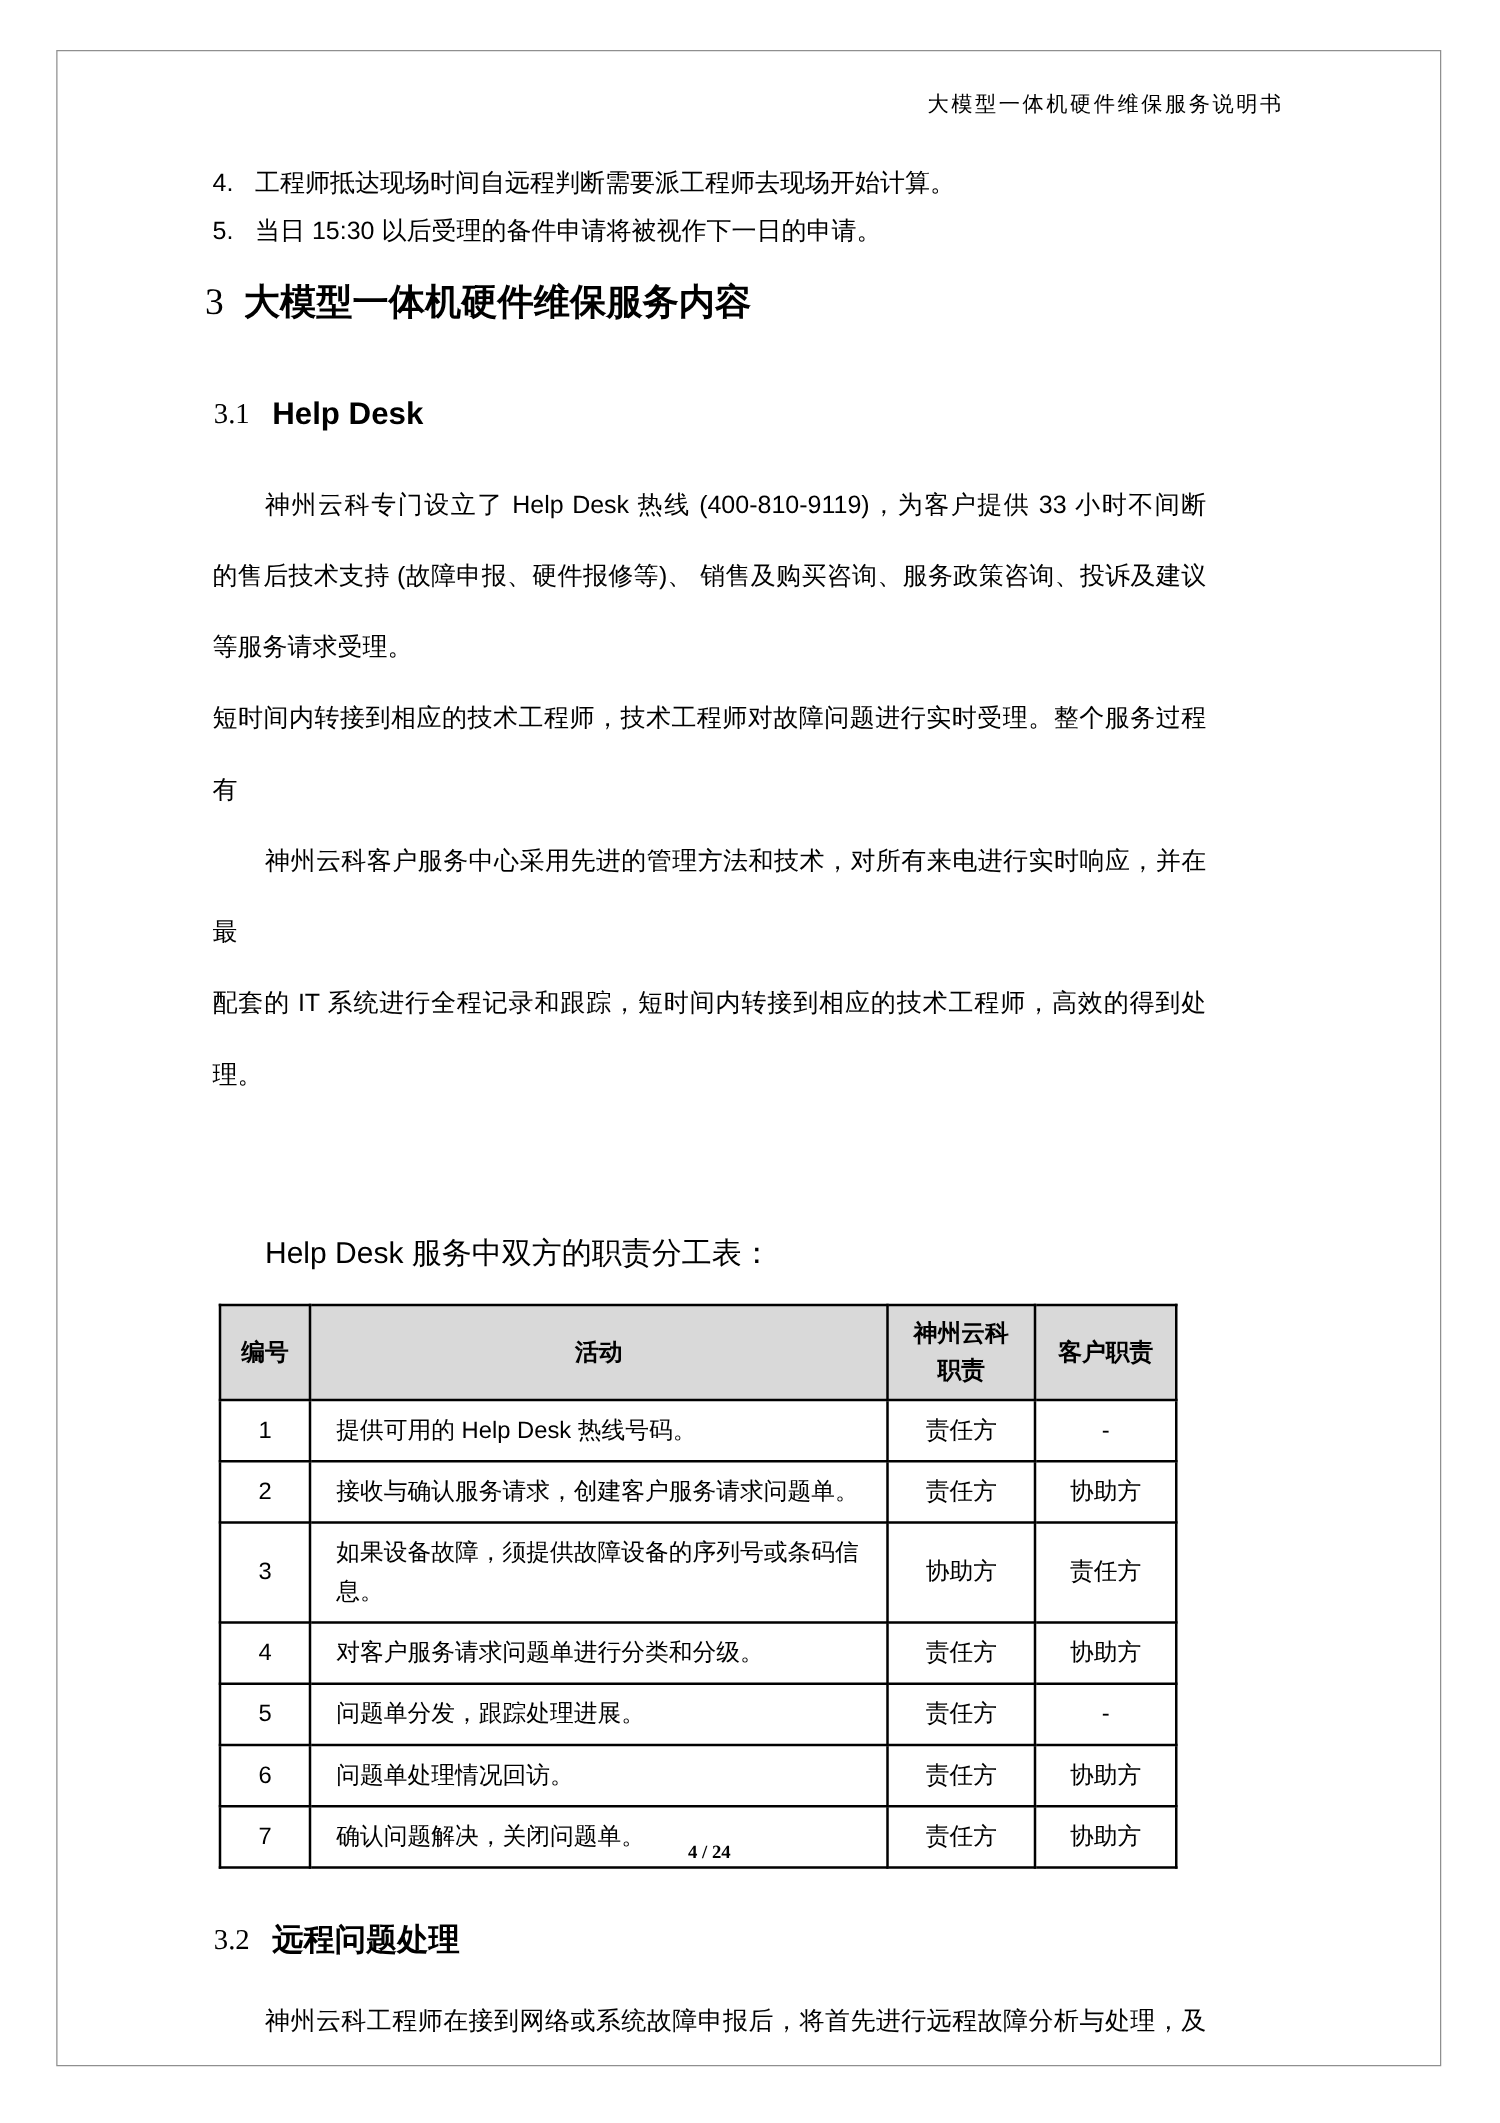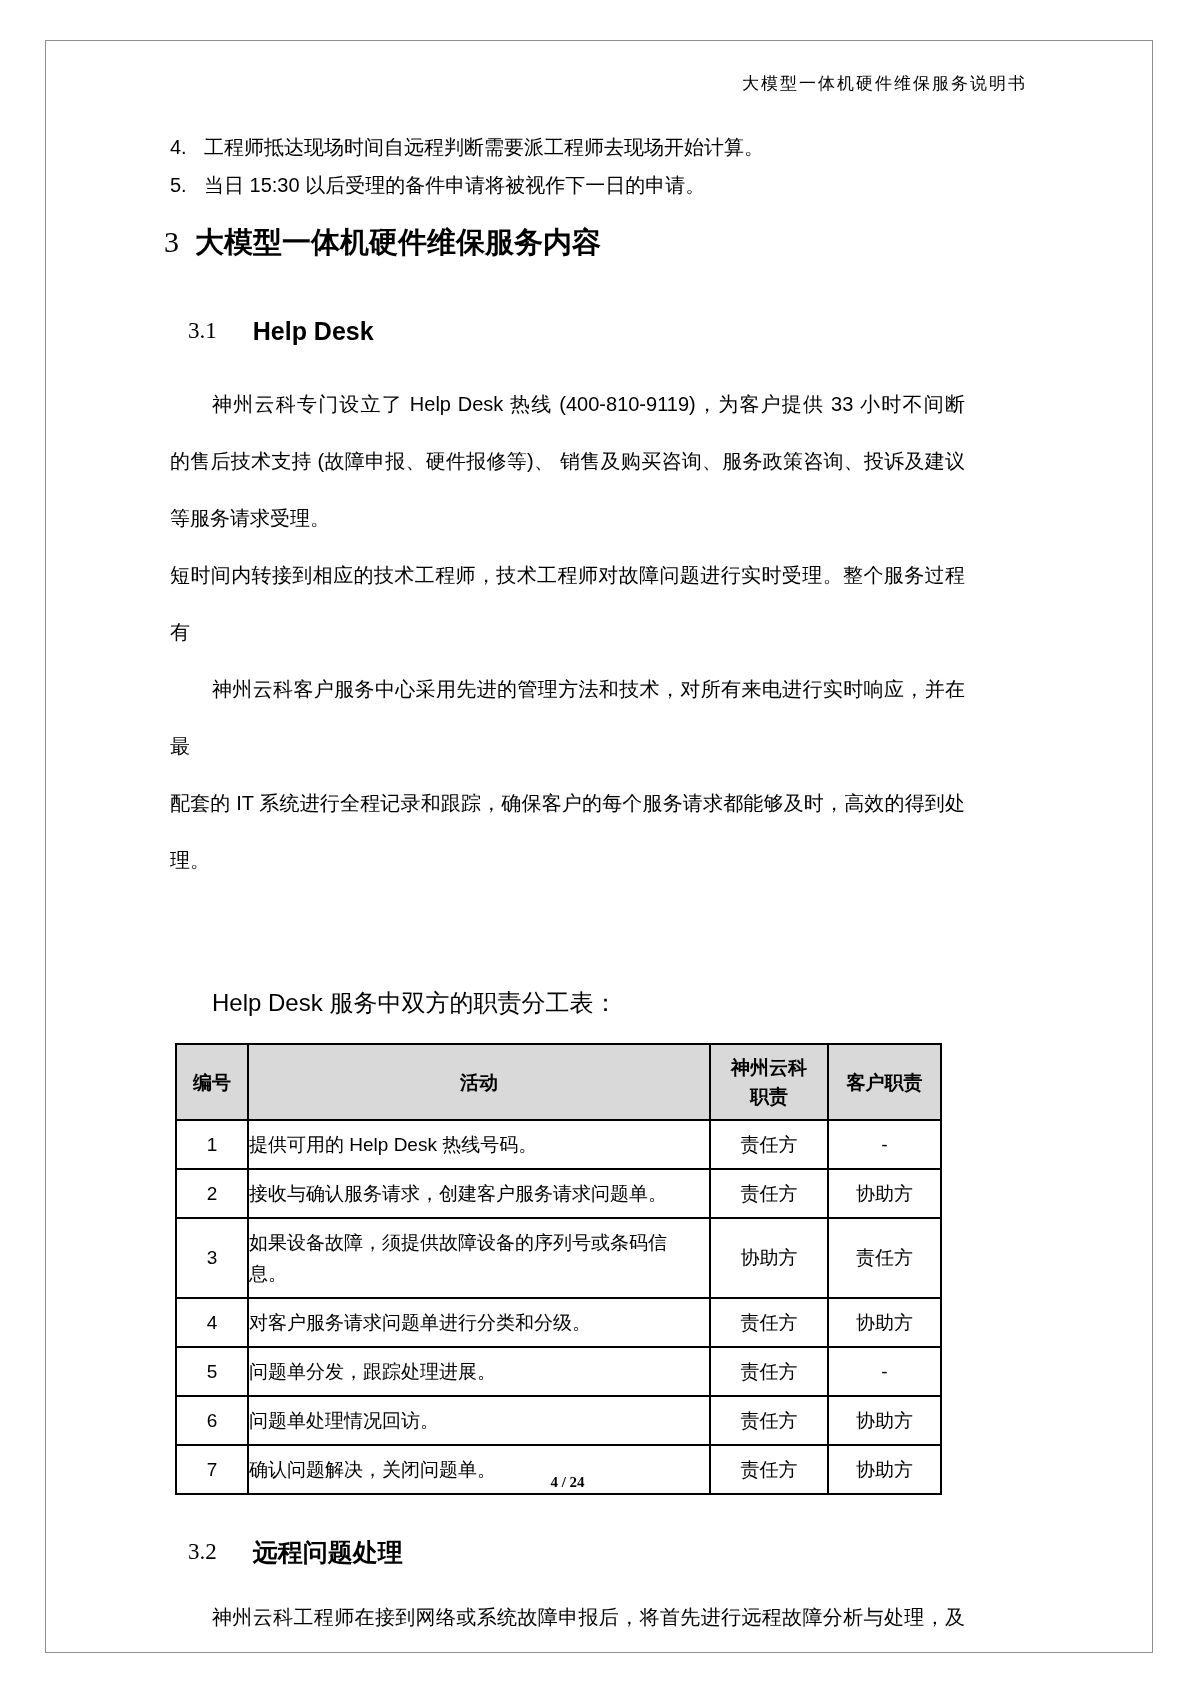--- a/index.html
+++ b/index.html
@@ -33,22 +33,22 @@
     margin-top: 22px; margin-left: -6px;
     display: flex; align-items: baseline; gap: 16px;
     font-size: 29px; font-weight: bold; line-height: 40px;
   }
   .section-heading .sec-num {
     font-family: "Liberation Serif", "DejaVu Serif", serif;
     font-weight: normal; font-size: 30px;
   }
 
   .subsection-heading {
-    margin-left: 18px;
-    display: flex; align-items: flex-end; gap: 36px;
+    margin-left: 1px;
+    display: flex; align-items: flex-end; gap: 18px;
     font-size: 25px; font-weight: bold; line-height: 34px;
   }
   .subsection-heading .sub-num {
     font-family: "Liberation Serif", "DejaVu Serif", serif;
     font-weight: normal; font-size: 23px;
   }
   .sub-31 { margin-top: 52px; }
   .sub-32 { margin-top: 40px; }
 
   .para { margin-top: 28px; }
@@ -70,21 +70,21 @@
   }
   .resp-table th, .resp-table td { border: 2px solid #000; }
   .resp-table thead th {
     background: #d9d9d9; font-size: 19px; font-weight: bold;
     height: 76px; text-align: center; vertical-align: middle; line-height: 29px;
   }
   .resp-table td {
     font-size: 19px; height: 48px;
     text-align: center; vertical-align: middle; line-height: 28px;
   }
-  .resp-table td.activity { text-align: left; padding: 8px 10px 8px 0; line-height: 31px; }
+  .resp-table td.activity { text-align: left; padding: 8px 10px 8px 20px; line-height: 31px; }
 
   .para3 { margin-top: 20px; }
 
   .page-footer {
     position: absolute; top: 1472px; left: 170px; width: 795px;
     text-align: center;
     font-family: "Liberation Serif", "DejaVu Serif", serif;
     font-size: 15px; font-weight: bold; line-height: 20px;
   }
 </style>
@@ -117,21 +117,21 @@
     <span class="sub-num">3.1</span>
     <span class="sub-title">Help Desk</span>
   </div>
 
   <div class="para">
     <div class="pline first">神州云科专门设立了 Help Desk 热线 (400-810-9119)，为客户提供 33 小时不间断</div>
     <div class="pline">的售后技术支持 (故障申报、硬件报修等)、 销售及购买咨询、服务政策咨询、投诉及建议</div>
     <div class="pline endline">等服务请求受理。</div>
     <div class="pline">短时间内转接到相应的技术工程师，技术工程师对故障问题进行实时受理。整个服务过程有</div>
     <div class="pline first">神州云科客户服务中心采用先进的管理方法和技术，对所有来电进行实时响应，并在最</div>
-    <div class="pline">配套的 IT 系统进行全程记录和跟踪，确保客户的每个服务请求都能够及时，高效的得到处</div>
+    <div class="pline">配套的 IT 系统进行全程记录和跟踪，短时间内转接到相应的技术工程师，高效的得到处</div>
     <div class="pline endline">理。</div>
   </div>
 
   <div class="table-caption">Help Desk 服务中双方的职责分工表：</div>
 
   <table class="resp-table">
     <colgroup>
       <col style="width:72px">
       <col style="width:462px">
       <col style="width:118px">

